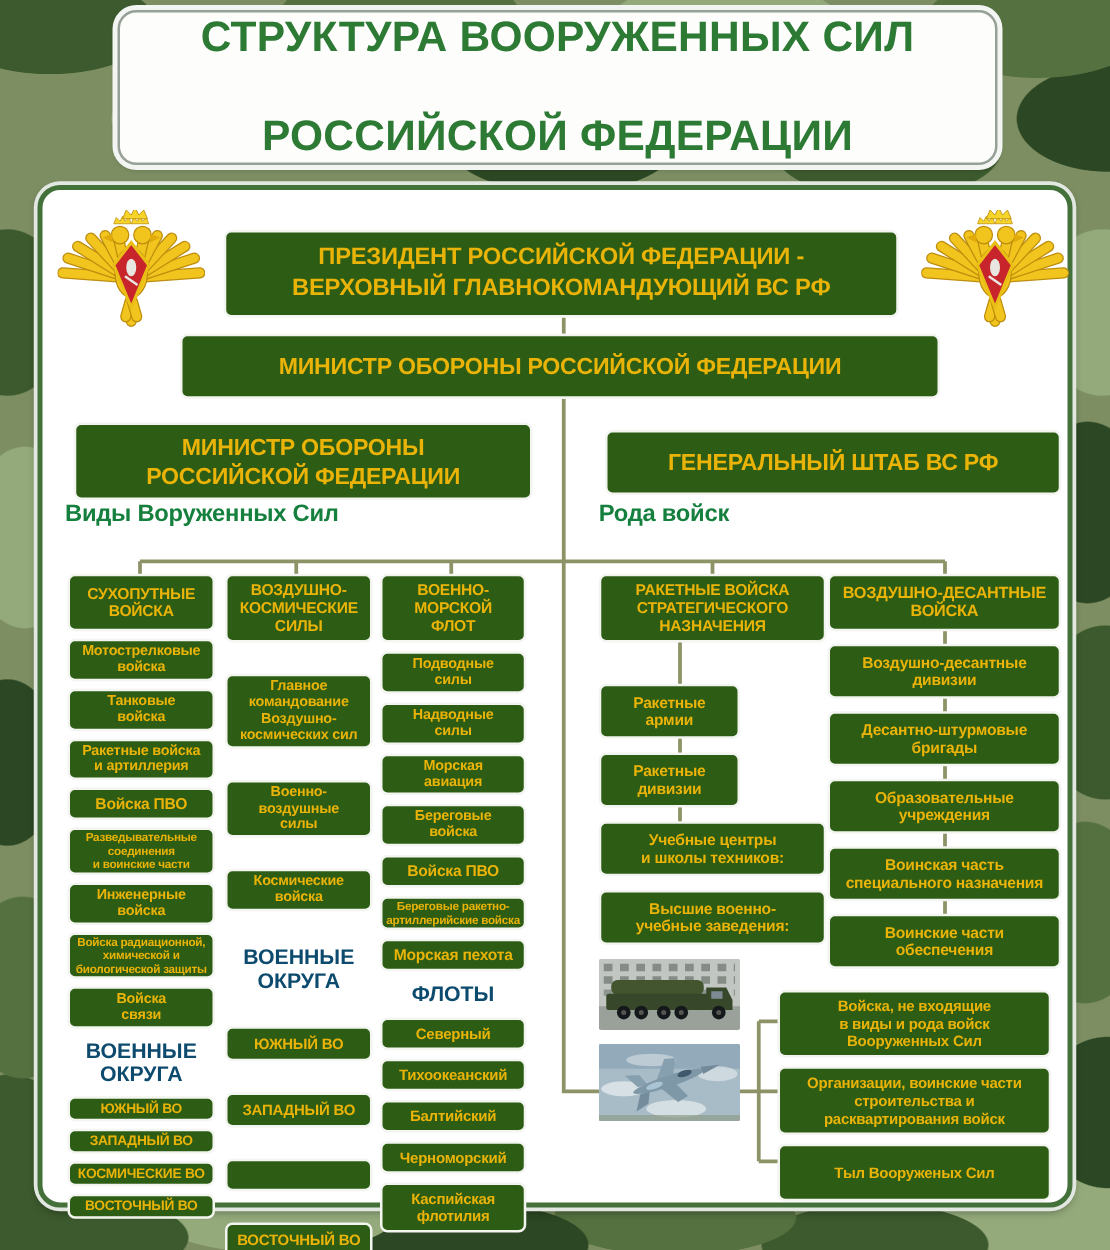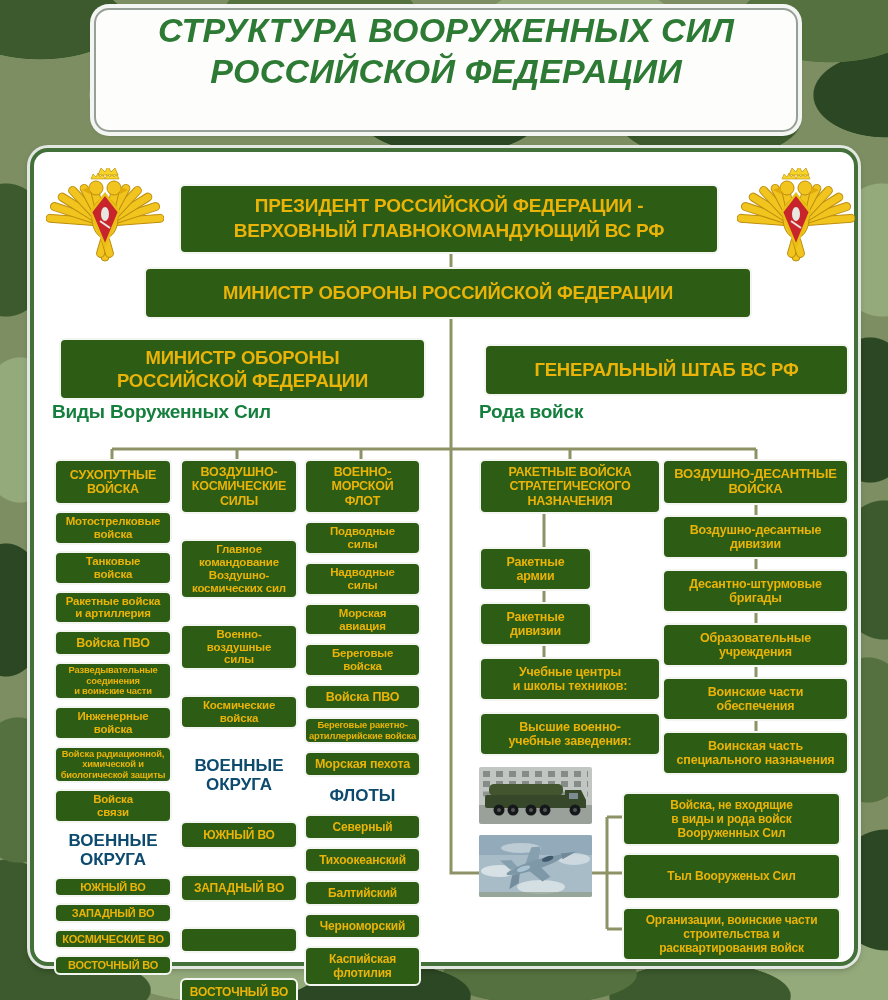--- a/index.html
+++ b/index.html
@@ -30,21 +30,21 @@
       radial-gradient(ellipse 160px 50px at 220px 972px,#94aa7b 0 60%, transparent 61%),
       radial-gradient(ellipse 150px 55px at 380px 996px,#2c4723 0 60%, transparent 61%),
       radial-gradient(ellipse 160px 50px at 540px 974px,#55713f 0 60%, transparent 61%),
       radial-gradient(ellipse 150px 55px at 700px 996px,#3c5a2d 0 60%, transparent 61%),
       radial-gradient(ellipse 160px 55px at 850px 976px,#94aa7b 0 60%, transparent 61%);
   }
   .banner{
     position:absolute;left:94px;top:8px;width:700px;height:120px;z-index:3;
     background:#fdfdfc;border:2px solid #97a096;border-radius:15px;
     box-shadow:0 0 0 4px #f3f5f2,0 2px 5px rgba(0,0,0,.35);
-    display:flex;flex-direction:column;align-items:center;justify-content:flex-start;font-style:italic;
+    display:flex;flex-direction:column;align-items:center;justify-content:space-between;
   }
   .title-line{color:#2c7a33;font-weight:700;font-size:34px;line-height:1.2;letter-spacing:.2px;}
   .panel{
     position:absolute;left:30px;top:148px;width:828px;height:818px;
     background:#ffffff;border:4px solid #44703a;border-radius:18px;
     box-shadow:0 0 0 3px #e3e7e2,0 3px 7px rgba(0,0,0,.35);
     box-sizing:border-box;
   }
   .connectors{position:absolute;left:0;top:0;z-index:1;pointer-events:none;}
   .box{
@@ -302,30 +302,30 @@
 
     <div class="col c5">
       <div class="box col-header">ВОЗДУШНО-ДЕСАНТНЫЕ
 ВОЙСКА</div>
       <div class="box item">Воздушно-десантные
 дивизии</div>
       <div class="box item">Десантно-штурмовые
 бригады</div>
       <div class="box item">Образовательные
 учреждения</div>
+      <div class="box item">Воинская часть
+специального назначения</div>
       <div class="box item">Воинские части
 обеспечения</div>
-      <div class="box item">Воинская часть
-специального назначения</div>
     </div>
 
     <div class="col others">
       <div class="box b1">Войска, не входящие
 в виды и рода войск
 Вооруженных Сил</div>
-      <div class="box b2">Тыл Вооруженых Сил</div>
       <div class="box b3">Организации, воинские части
 строительства и
 расквартирования войск</div>
+      <div class="box b2">Тыл Вооруженых Сил</div>
     </div>
 
   </div>
 </div>
 
 </body></html>

